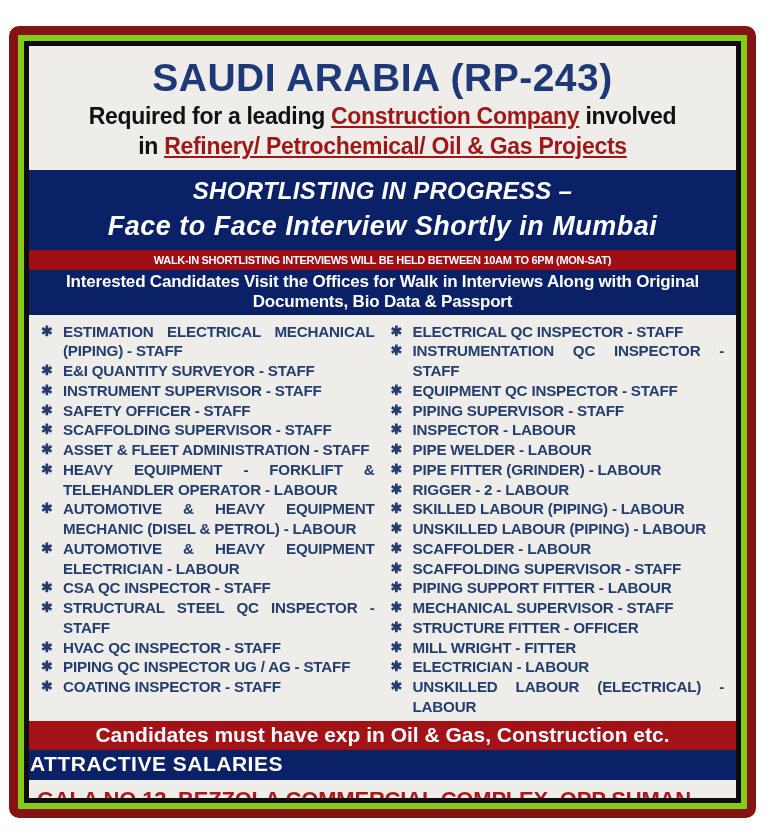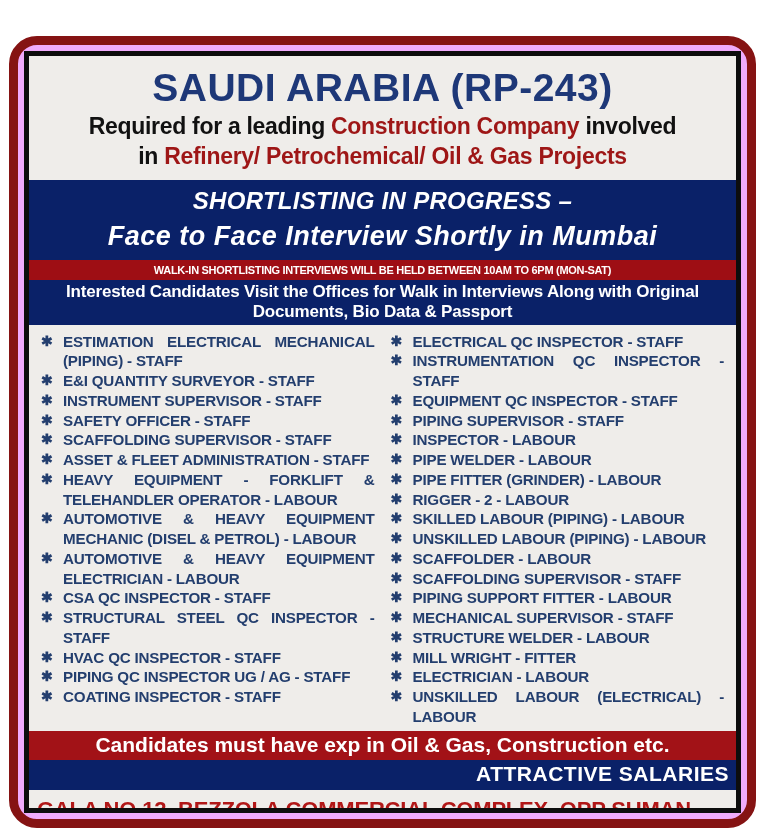--- a/index.html
+++ b/index.html
@@ -8,24 +8,23 @@
     height:837px;
     background:#ffffff;
     font-family:"Liberation Sans", sans-serif;
     overflow:hidden;
   }
   .poster-red {
     position:absolute;
     left:9px; top:26px;
     width:747px; height:792px;
     border:9px solid #851313;
-    border-radius:28px;
-    background:#f0abfc;
+    border-radius:10px;
+    background:#84cc16;
     padding:6px;
-    margin-top:10px;
   }
   .poster-black {
     width:100%; height:100%;
     border:5px solid #0d0d0d;
     background:#efedea;
     overflow:hidden;
     display:flex;
     flex-direction:column;
   }
   
@@ -37,21 +36,21 @@
     letter-spacing:0.5px;
     line-height:1.15;
   }
   .subtitle {
     color:#111111;
     font-size:23px;
     font-weight:bold;
     line-height:1.32;
     letter-spacing:-0.3px;
   }
-  .subtitle .red { color:#9e1616; }
+  .subtitle .red { color:#9e1616;text-decoration:underline; }
   
   .banner-navy-main {
     background:#0a2168;
     color:#ffffff;
     text-align:center;
     padding:7px 4px 8px;
     font-style:italic;
   }
   .banner-navy-main .l1 { font-size:24px; font-weight:bold; letter-spacing:0.3px; }
   .banner-navy-main .l2 { font-size:27px; font-weight:bold; margin-top:6px; letter-spacing:0.5px; }
@@ -105,25 +104,25 @@
     background:#a21217;
     color:#ffffff;
     text-align:center;
     font-size:21px;
     font-weight:bold;
     padding:2px 0 3px;
   }
   .banner-navy-sal {
     background:#0a2168;
     color:#ffffff;
-    text-align:right;
+    text-align:left;
     font-size:21px;
     font-weight:bold;
     letter-spacing:0.5px;
-    padding:2px 7px 4px;
+    padding:2px 1px 4px;
   }
   
   .address {
     color:#b11717;
     text-align:left;
     font-weight:bold;
     font-size:22px;
     line-height:1.3;
     padding:6px 8px 2px;
     letter-spacing:-0.2px;
@@ -261,21 +260,21 @@
           <li class="job-item">
             <span class="bullet">✱</span>
             <span class="job-text">PIPING SUPPORT FITTER - LABOUR</span>
           </li>
           <li class="job-item">
             <span class="bullet">✱</span>
             <span class="job-text">MECHANICAL SUPERVISOR - STAFF</span>
           </li>
           <li class="job-item">
             <span class="bullet">✱</span>
-            <span class="job-text">STRUCTURE WELDER - LABOUR</span>
+            <span class="job-text">STRUCTURE FITTER - OFFICER</span>
           </li>
           <li class="job-item">
             <span class="bullet">✱</span>
             <span class="job-text">MILL WRIGHT - FITTER</span>
           </li>
           <li class="job-item">
             <span class="bullet">✱</span>
             <span class="job-text">ELECTRICIAN - LABOUR</span>
           </li>
           <li class="job-item">

